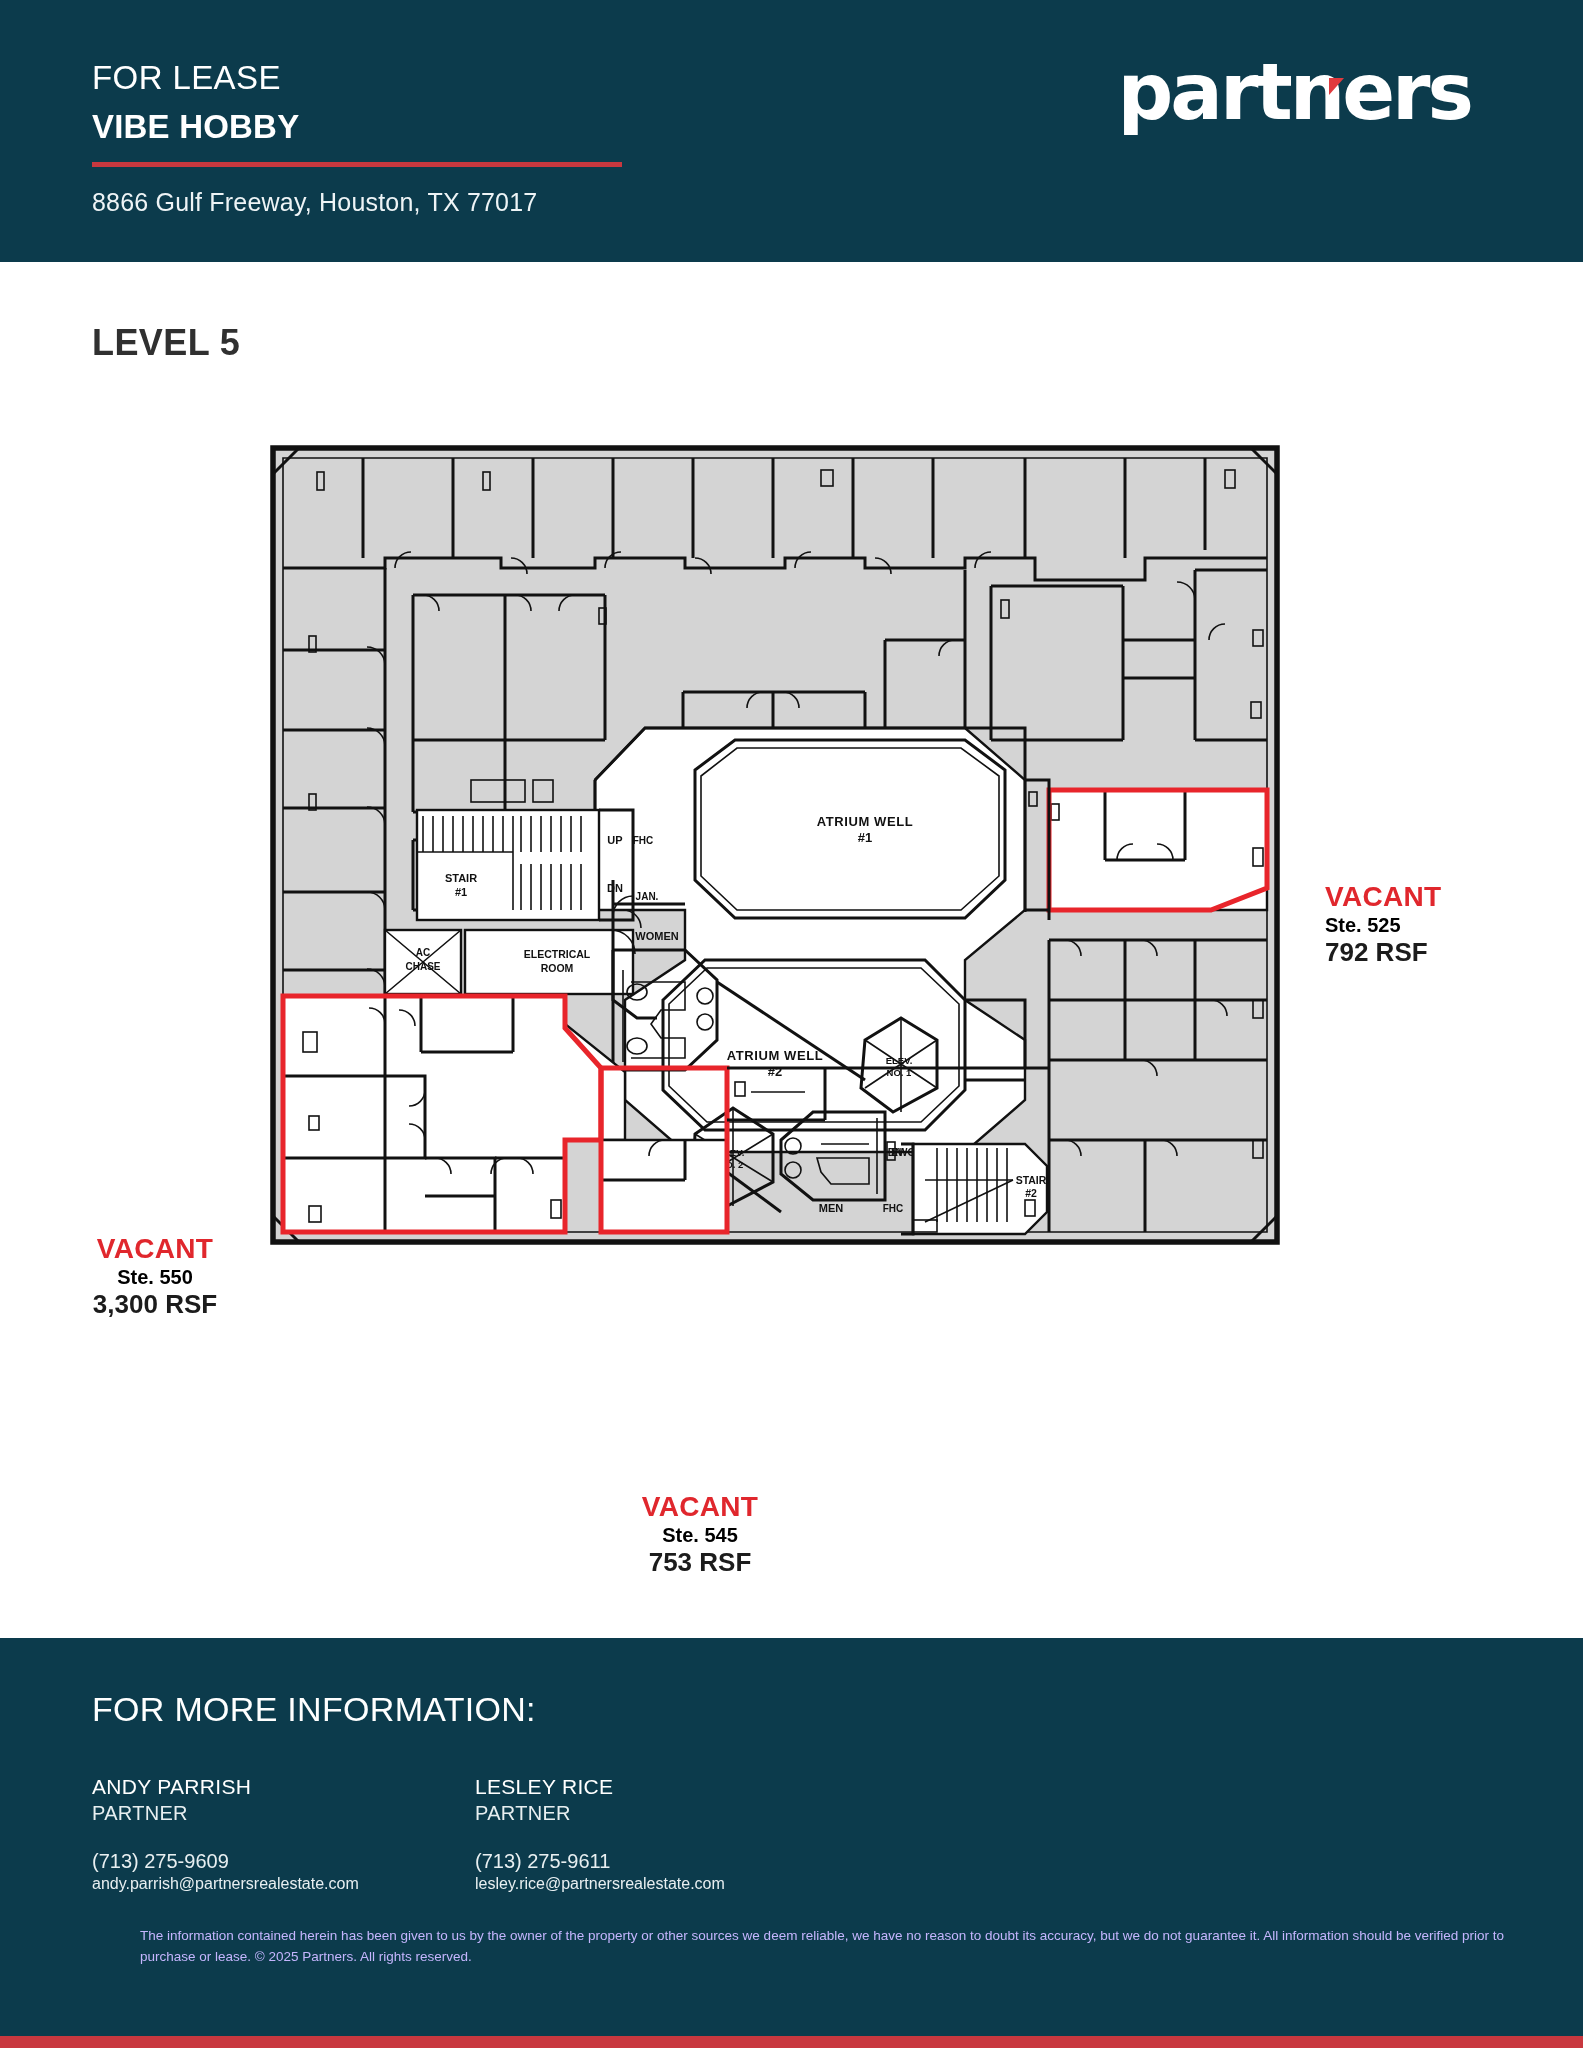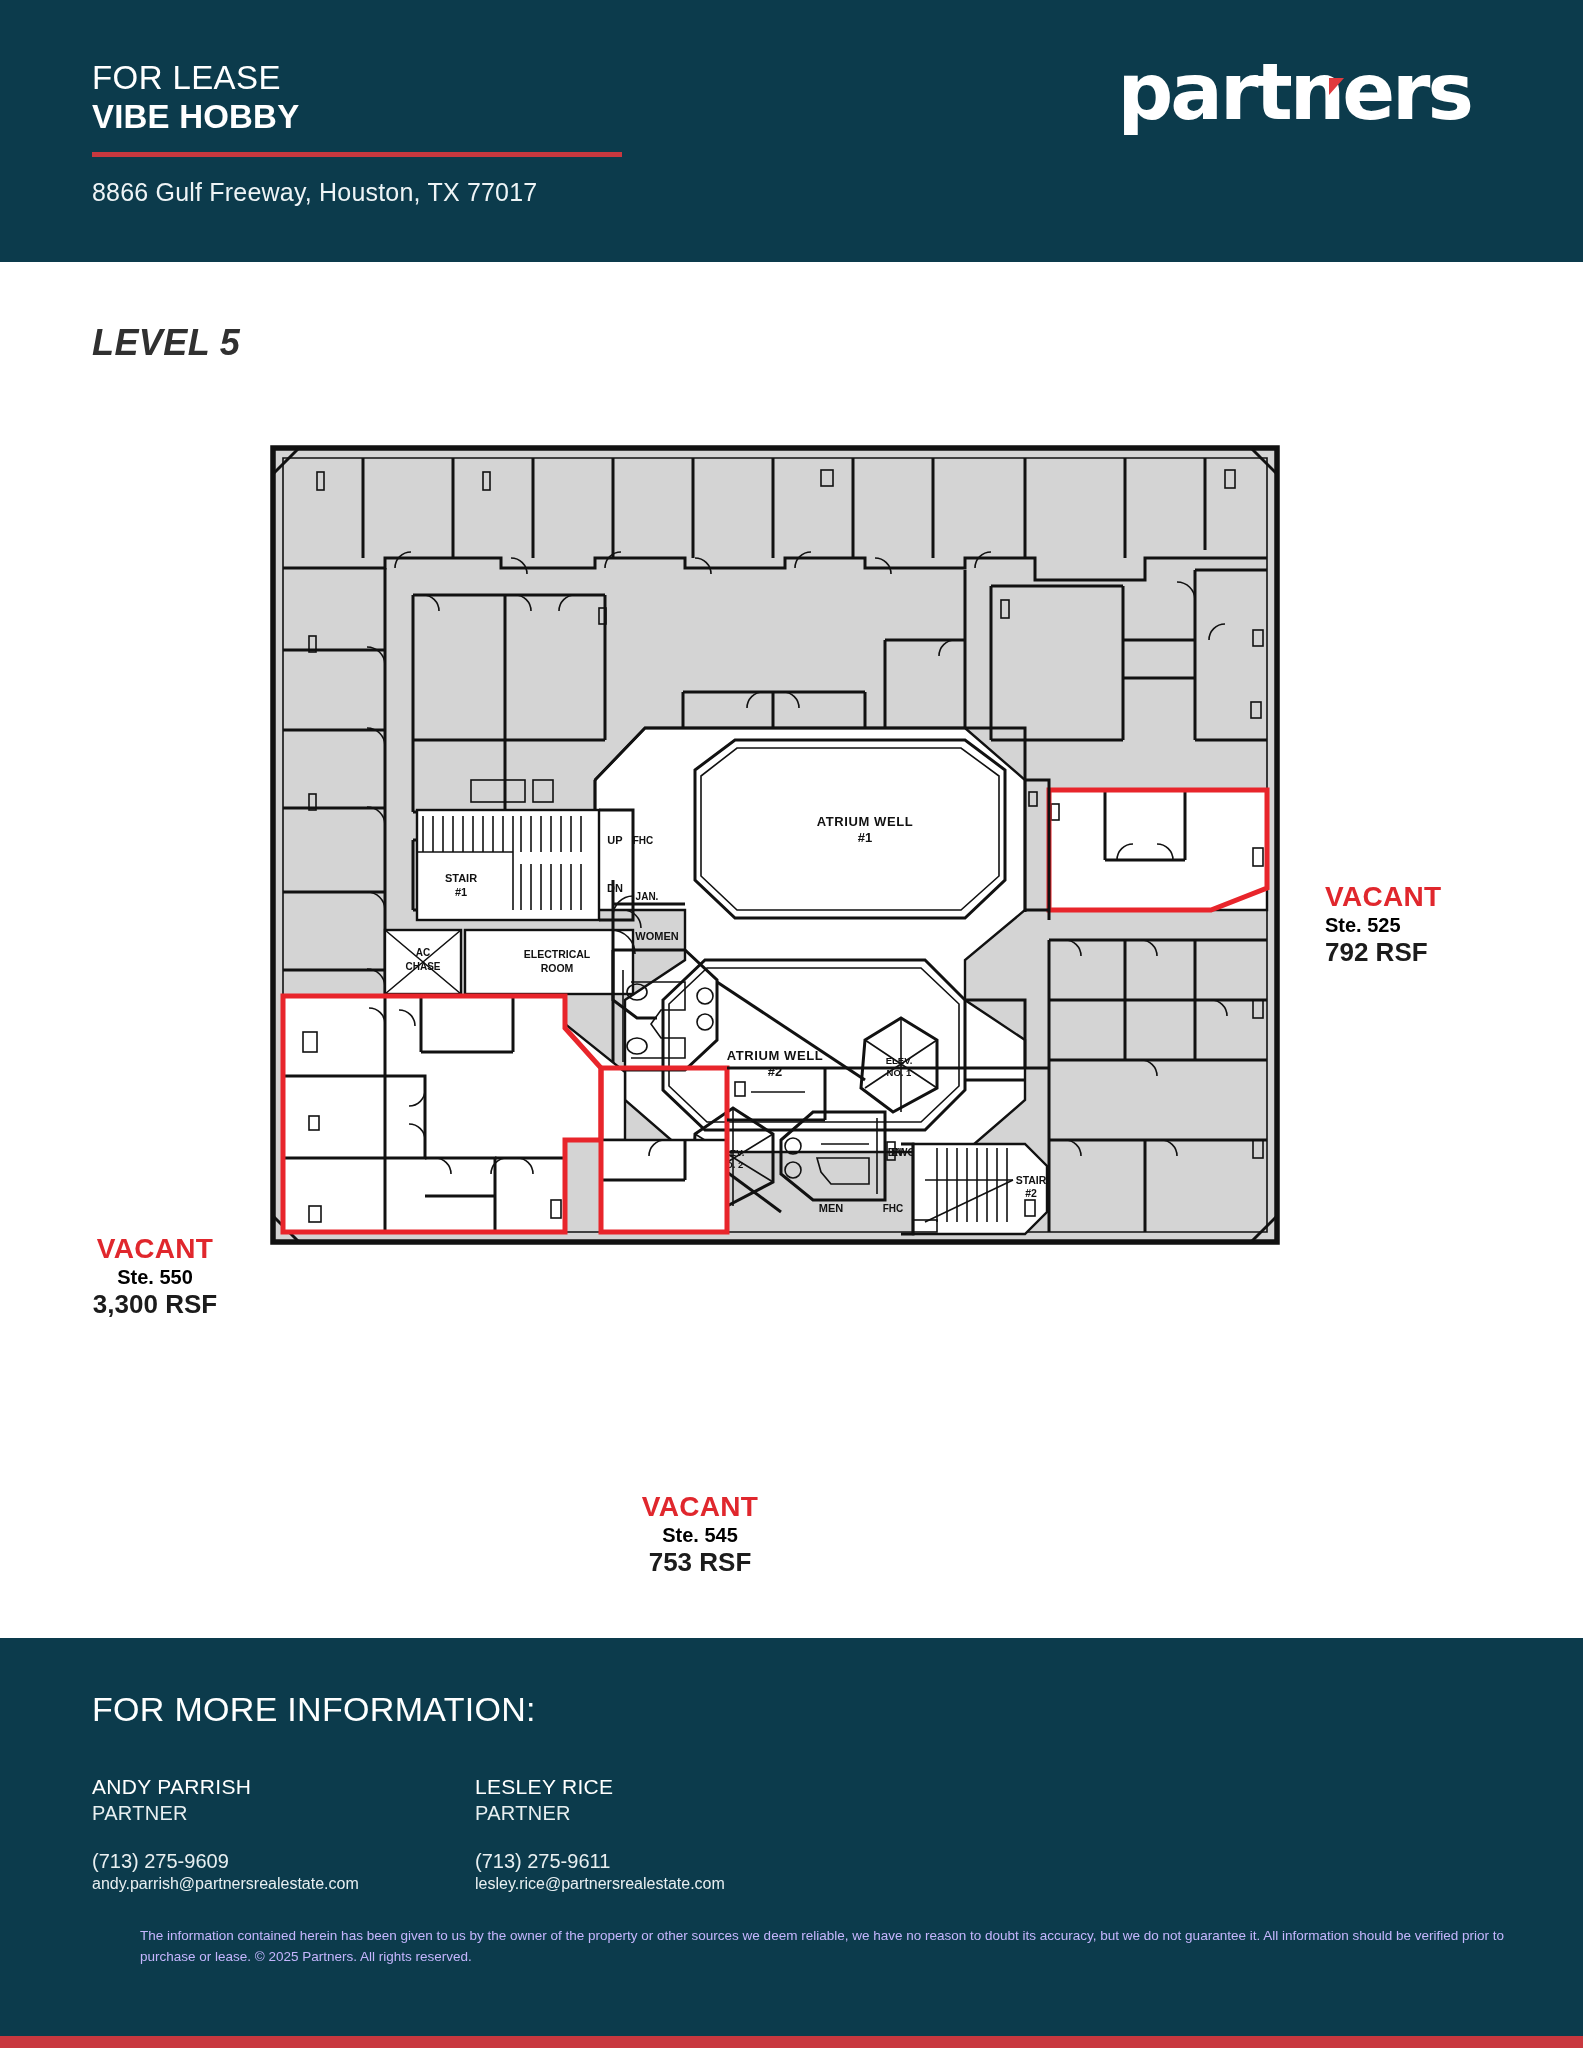--- a/index.html
+++ b/index.html
@@ -17,21 +17,21 @@
     background: #0c3b4c;
     padding-left: 28px;
   }
   .header-left { position: absolute; left: 92px; top: 60px; }
   .for-lease {
     font-size: 33px; font-weight: 400; color: #ffffff;
     letter-spacing: 0.4px; line-height: 1.12;
   }
   .prop-name {
     font-size: 33px; font-weight: 700; color: #ffffff;
-    letter-spacing: 0.2px; line-height: 1.2; margin-top: 0;
+    letter-spacing: 0.2px; line-height: 1.2; margin-top: 10px;
   }
   .rule {
     width: 530px; height: 5px; background: #c8383f; margin-top: 15px;
   }
   .address {
     margin-top: 21px; font-size: 25px; color: #eef4f6; font-weight: 400;
     letter-spacing: 0.2px;
   }
   
   .logo {
@@ -49,21 +49,20 @@
     width: 0; height: 0;
     border-left: 15px solid #e03a3e;
     border-bottom: 17px solid transparent;
   }
 
   
   .level-title {
     position: absolute; left: 92px; top: 322px;
     font-size: 36px; font-weight: 700; color: #303030;
     letter-spacing: 0.4px;
-    font-style: italic;
   }
 
   
   .plan-wrap {
     position: absolute; left: 265px; top: 440px;
     width: 1020px; height: 810px;
   }
   .plan-svg { display:block; width:1020px; height:810px; }
 
   

